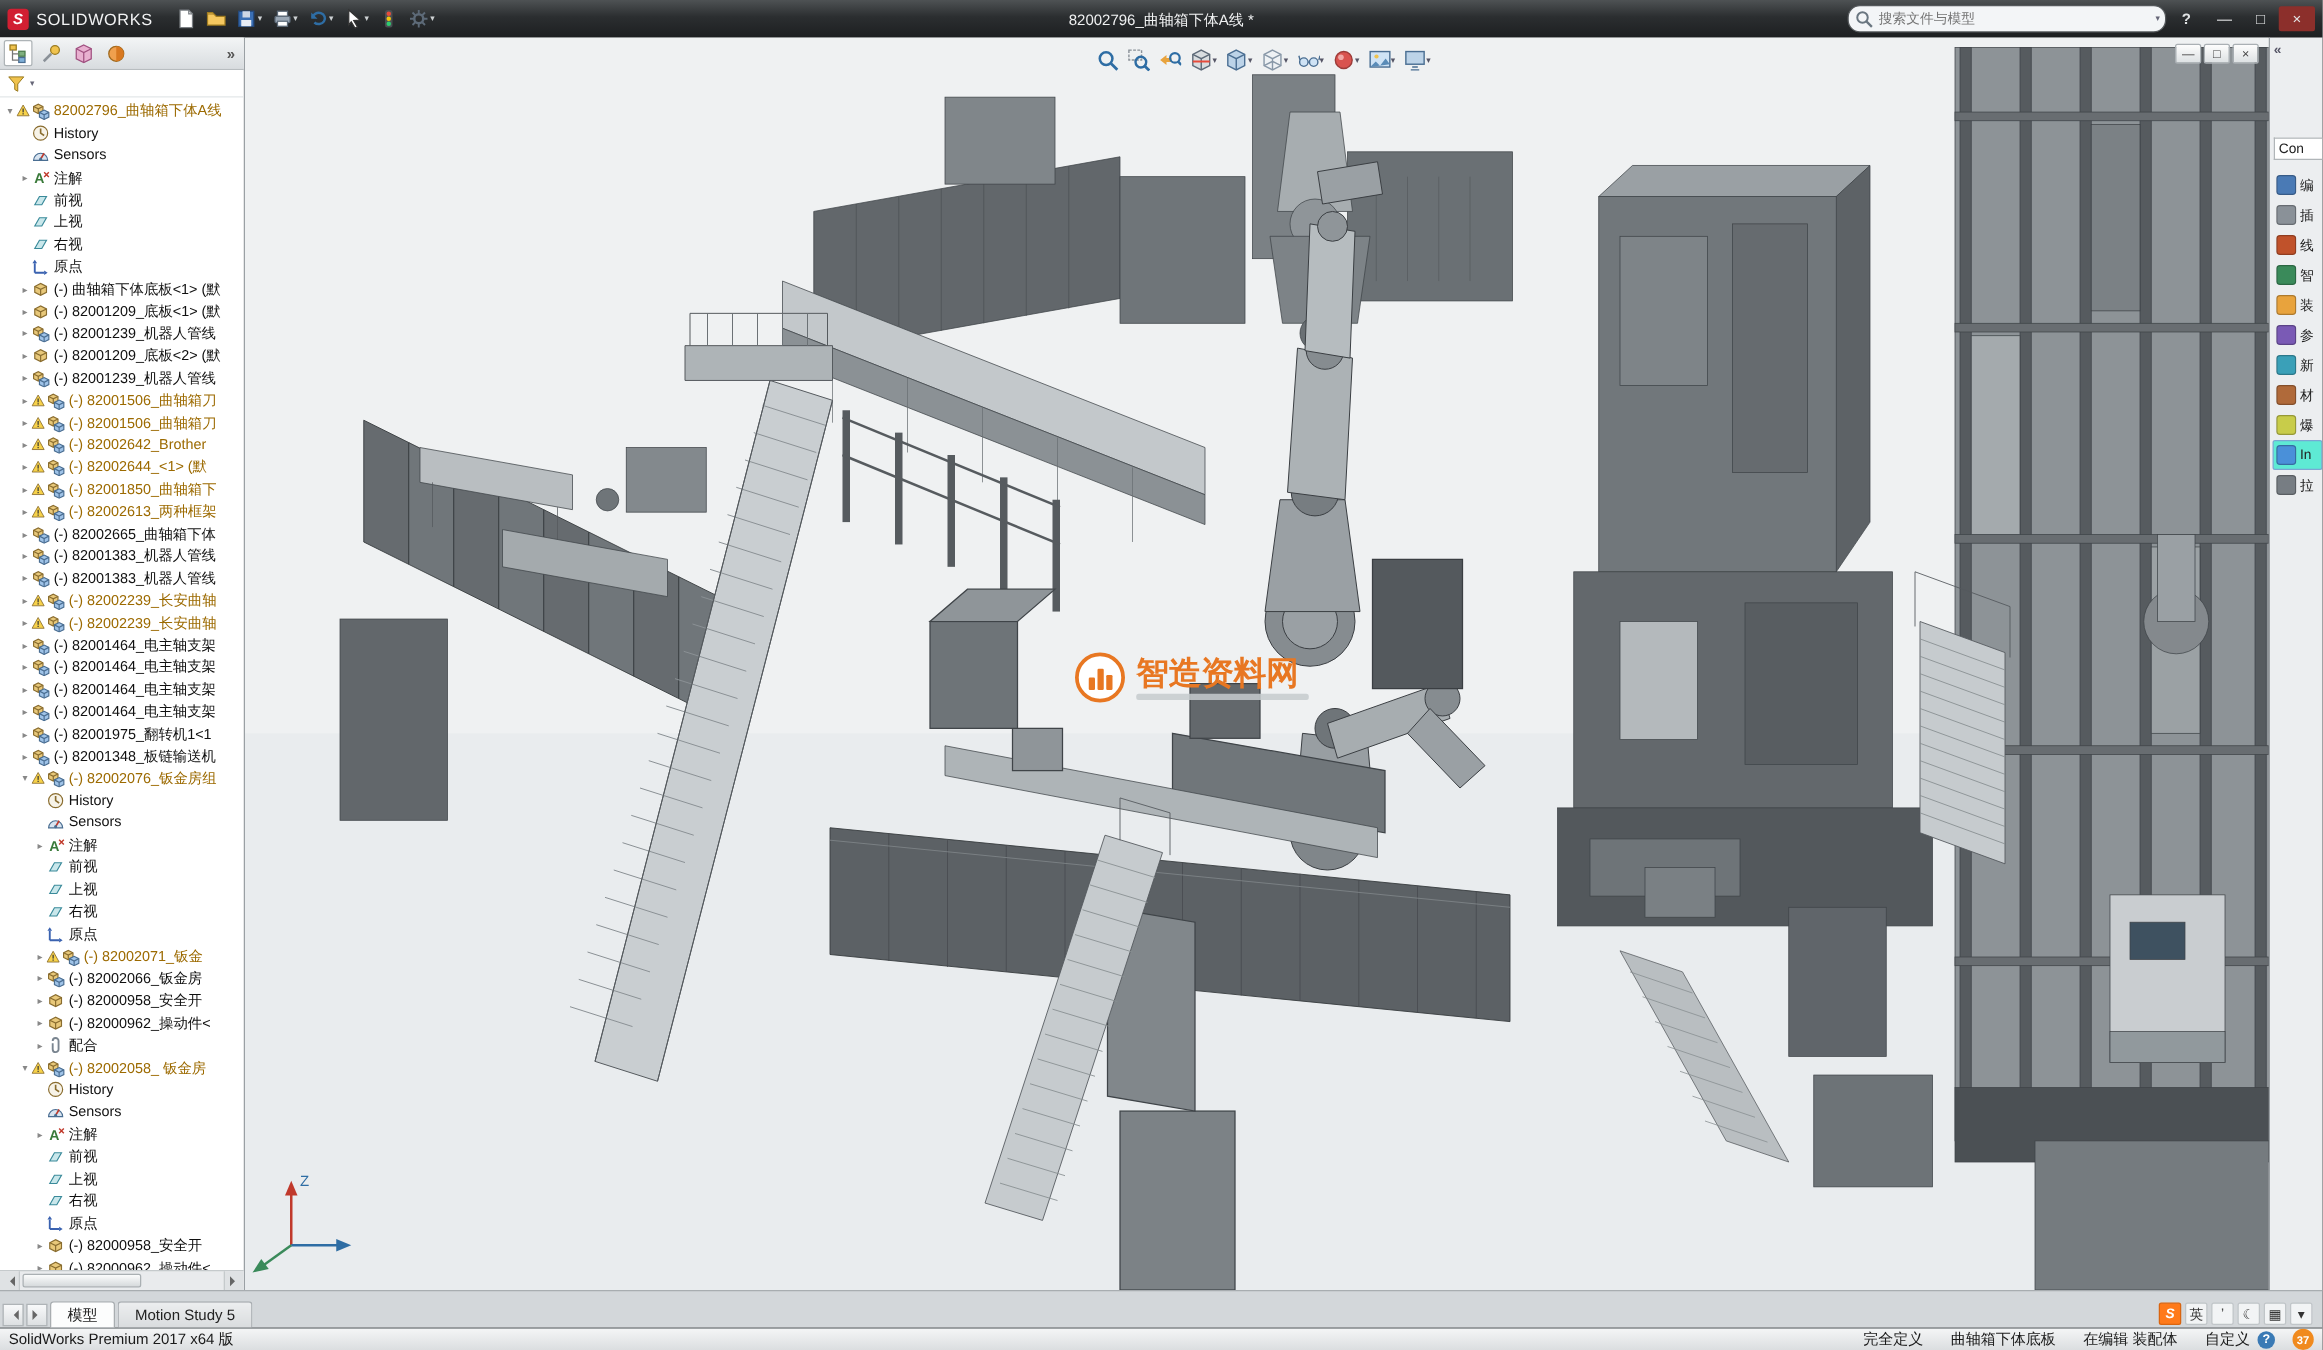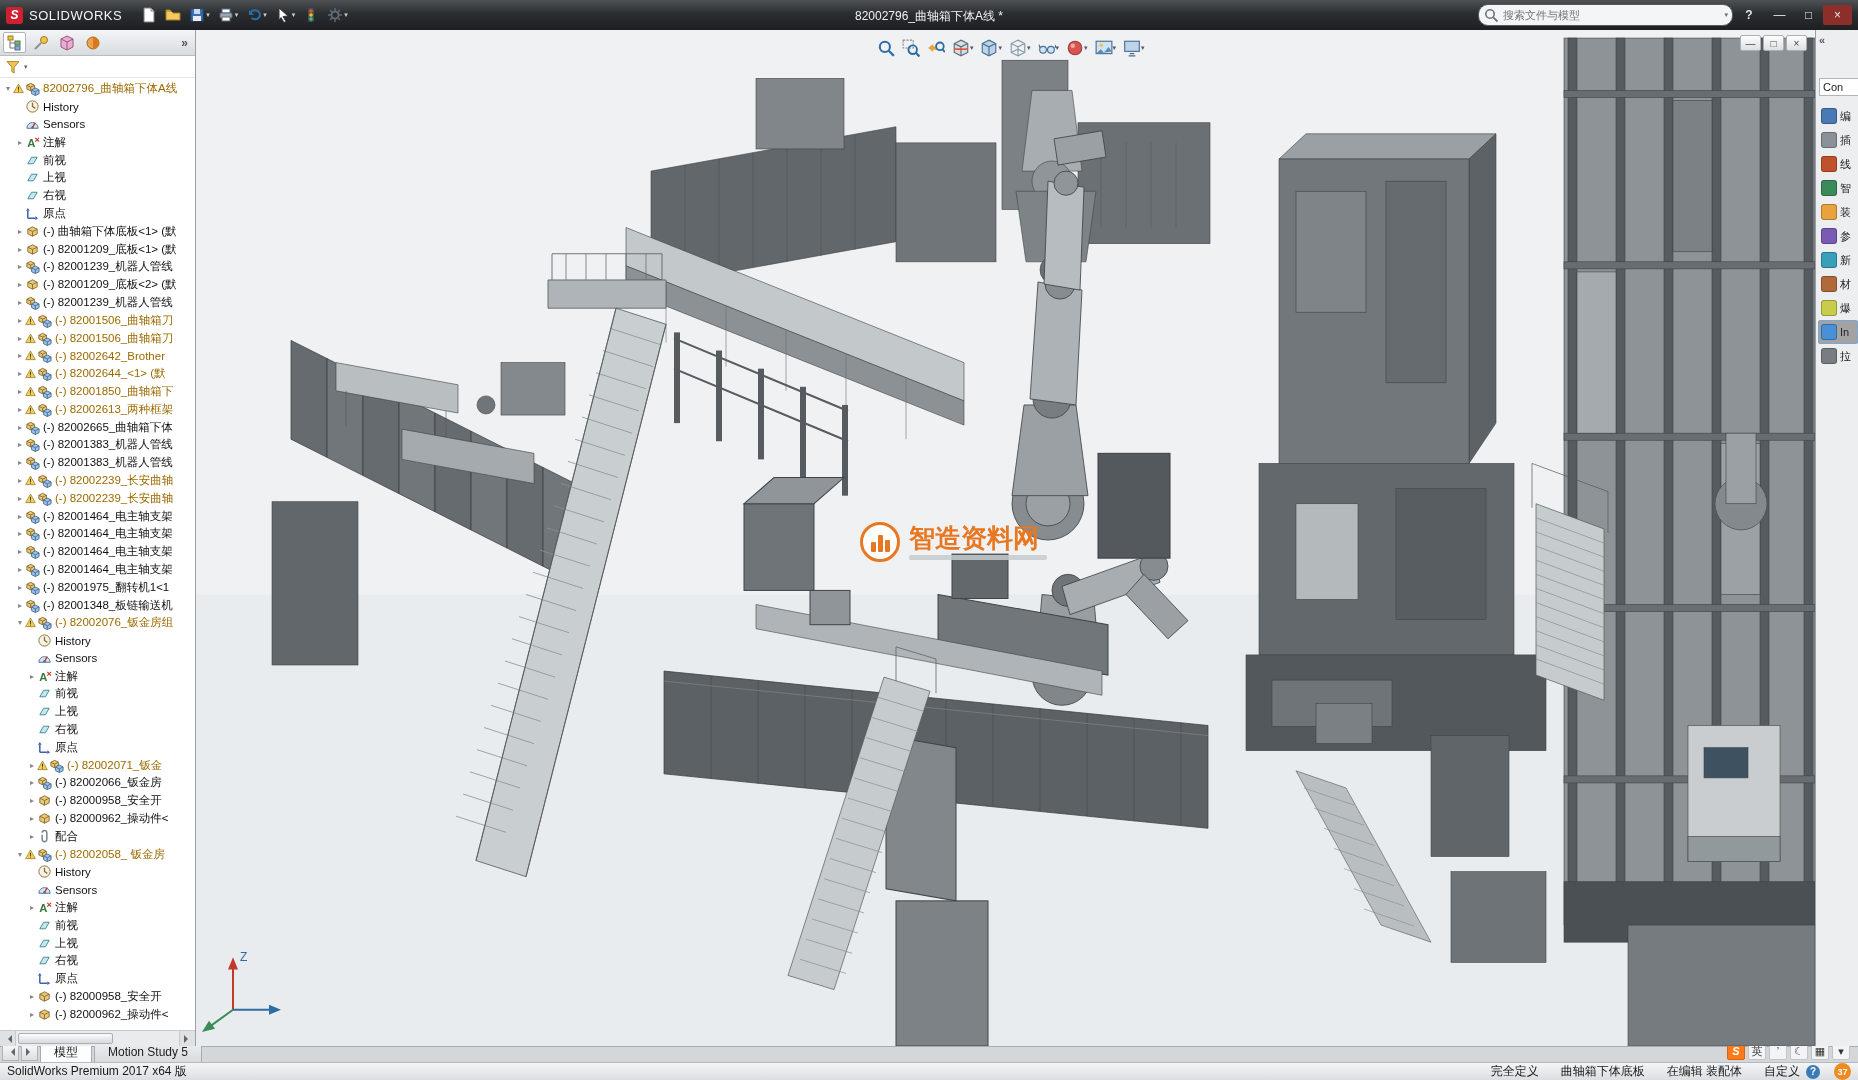--- a/index.html
+++ b/index.html
@@ -64,28 +64,28 @@
   .watermark{position:absolute;left:664px;top:492px;display:flex;align-items:center;gap:9px}
   .wm-logo{width:40px;height:40px;border-radius:50%;border:3px solid #e87722;background:#fff;display:flex;align-items:flex-end;justify-content:center;gap:2px;padding-bottom:7px}
   .wm-bar{width:5px;background:#e87722;border-radius:1px}
   .wm-b1{height:10px}.wm-b2{height:17px}.wm-b3{height:12px}
   .wm-text{font-size:26px;font-weight:bold;color:#e87722;line-height:1}
   .wm-sub{height:5px;width:138px;background:#c6cbce;margin-top:4px;border-radius:2px;opacity:.85}
 
   
   .taskpane{width:43px;background:#eceef0;border-left:1px solid #9aa0a4;display:flex;flex-direction:column;flex:none;overflow:hidden}
   .tp-collapse{margin:4px 0 0 3px;color:#556;font-size:11px;font-weight:bold}
-  .tp-head{background:#fff;border:1px solid #b0b5b8;border-right:none;padding:2px 3px;font-size:11px;color:#222;margin:32px 0 8px 3px;white-space:nowrap}
+  .tp-head{background:#fff;border:1px solid #b0b5b8;border-right:none;padding:2px 3px;font-size:11px;color:#222;margin:64px 0 8px 3px;white-space:nowrap}
   .tp-item{display:flex;align-items:center;gap:3px;height:24px;padding:0 2px;margin-left:2px;border:1px solid transparent}
-  .tp-item.active{background:#a3a3a3;border-color:#7aa7d4;border-radius:2px}
+  .tp-item.active{background:#5eead4;border-color:#7aa7d4;border-radius:2px}
   .tp-item .sw{width:16px;height:16px;border-radius:3px;flex:none;border:1px solid rgba(0,0,0,.25)}
   .tp-label{font-size:11px;color:#222;white-space:nowrap;overflow:hidden}
 
   
-  .tabsrow{height:16px;background:#d3d7da;border-top:1px solid #a8adb0;display:flex;align-items:flex-end;padding:0 2px;gap:2px;flex:none}
+  .tabsrow{height:30px;background:#d3d7da;border-top:1px solid #a8adb0;display:flex;align-items:flex-end;padding:0 2px;gap:2px;flex:none}
   .tab-scroll{width:17px;height:18px;display:flex;align-items:center;justify-content:center;background:linear-gradient(#f8f9fa,#dde0e2);border:1px solid #afb4b7;margin-bottom:1px}
   .tab{height:21px;padding:0 13px;display:flex;align-items:center;font-size:12px;background:linear-gradient(#eceeef,#d9dcde);border:1px solid #a8adb0;border-bottom:none;border-radius:3px 3px 0 0;color:#222}
   .tab.active{background:#fcfdfd}
   .langbar{margin-left:auto;display:flex;align-items:center;gap:3px;padding:0 6px 2px 0}
   .lang-item{height:18px;min-width:18px;padding:0 2px;display:flex;align-items:center;justify-content:center;font-size:11px;color:#333;background:#f2f4f5;border:1px solid #c0c5c8;border-radius:2px}
   .lang-item.sogou{background:#ff7a1a;border-color:#d96510;color:#fff;font-weight:bold;font-style:italic}
 
   
   .statusbar{height:18px;background:linear-gradient(#f4f5f6,#dbdee0);border-top:1px solid #b5babd;display:flex;align-items:center;padding:0 7px;font-size:12px;color:#1a1a1a;flex:none}
   .status-items{margin-left:auto;display:flex;align-items:center;gap:22px}

